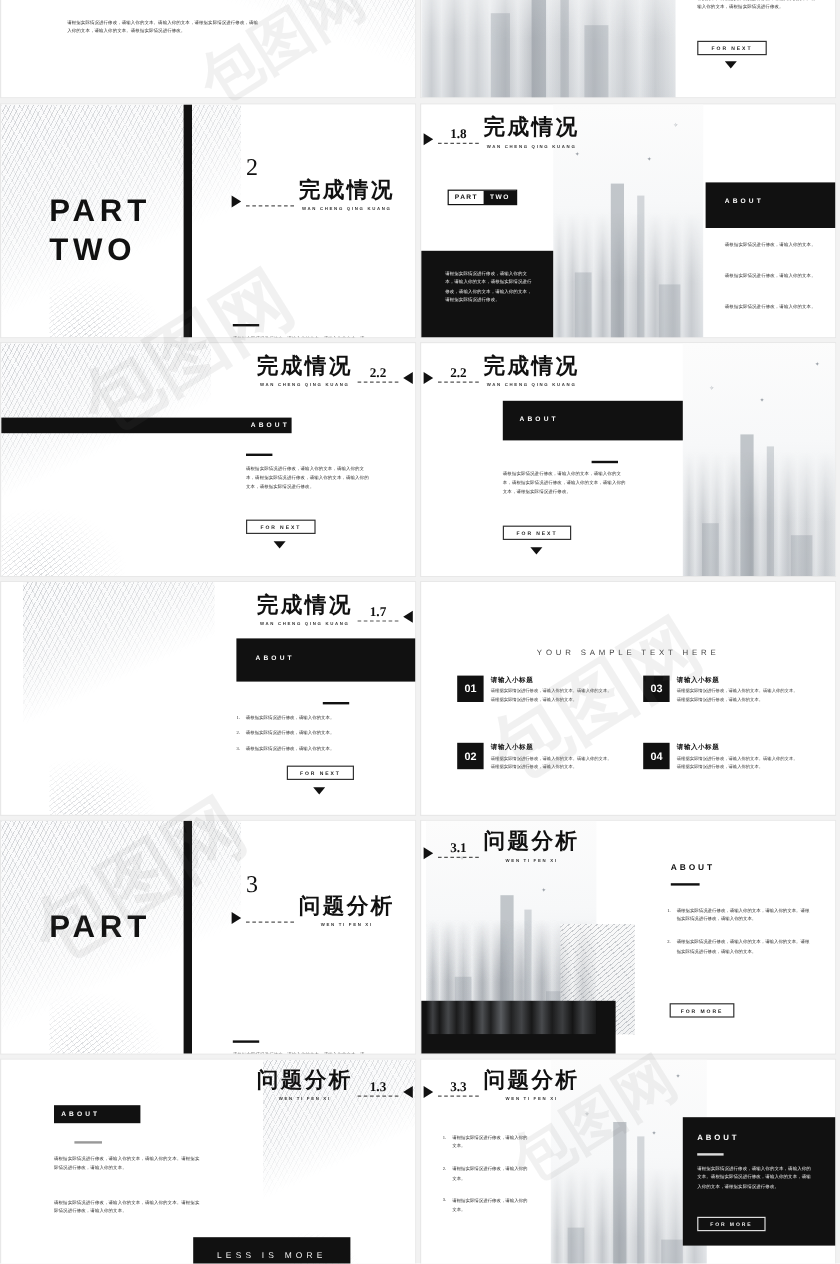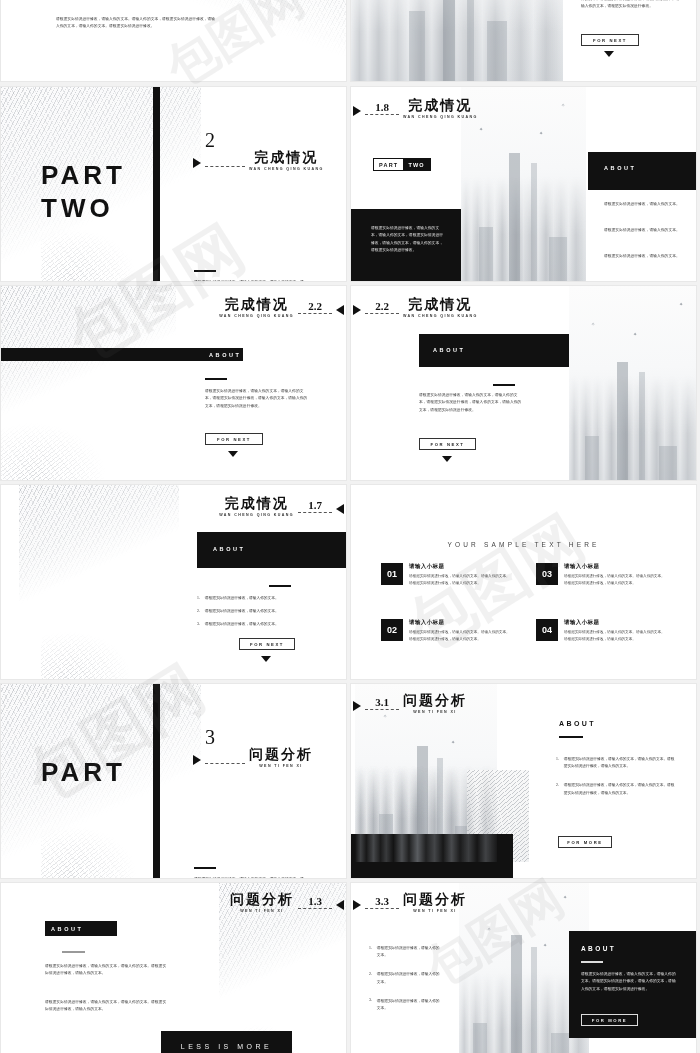--- a/index.html
+++ b/index.html
@@ -95,21 +95,21 @@
   }
   .hdr .num {
     font-size: 11px; font-weight: 700; color: #111; letter-spacing: 0px;
     font-family: "Liberation Serif", serif; line-height: 1;
   }
   .hdr .dots {
     flex: 0 0 auto; width: 40px; border-bottom: 1px dashed #555; margin-bottom: 4px;
   }
   .hdr .cnblk { display: flex; flex-direction: column; align-items: center; }
   .hdr .cn {
-    font-size: 14px; font-weight: 700; color: #111; letter-spacing: 2px;
+    font-size: 18px; font-weight: 700; color: #111; letter-spacing: 2px;
     font-family: "DejaVu Sans", sans-serif; line-height: 1.15;
   }
   .hdr .py {
     font-size: 3.6px; font-weight: 700; color: #333; letter-spacing: 1.4px;
     margin-top: 2px; font-family: "Liberation Sans", sans-serif;
   }
   .bignum {
     position: absolute; font-size: 20px; font-weight: 400; color: #111;
     font-family: "Liberation Serif", serif; line-height: 1;
   }

